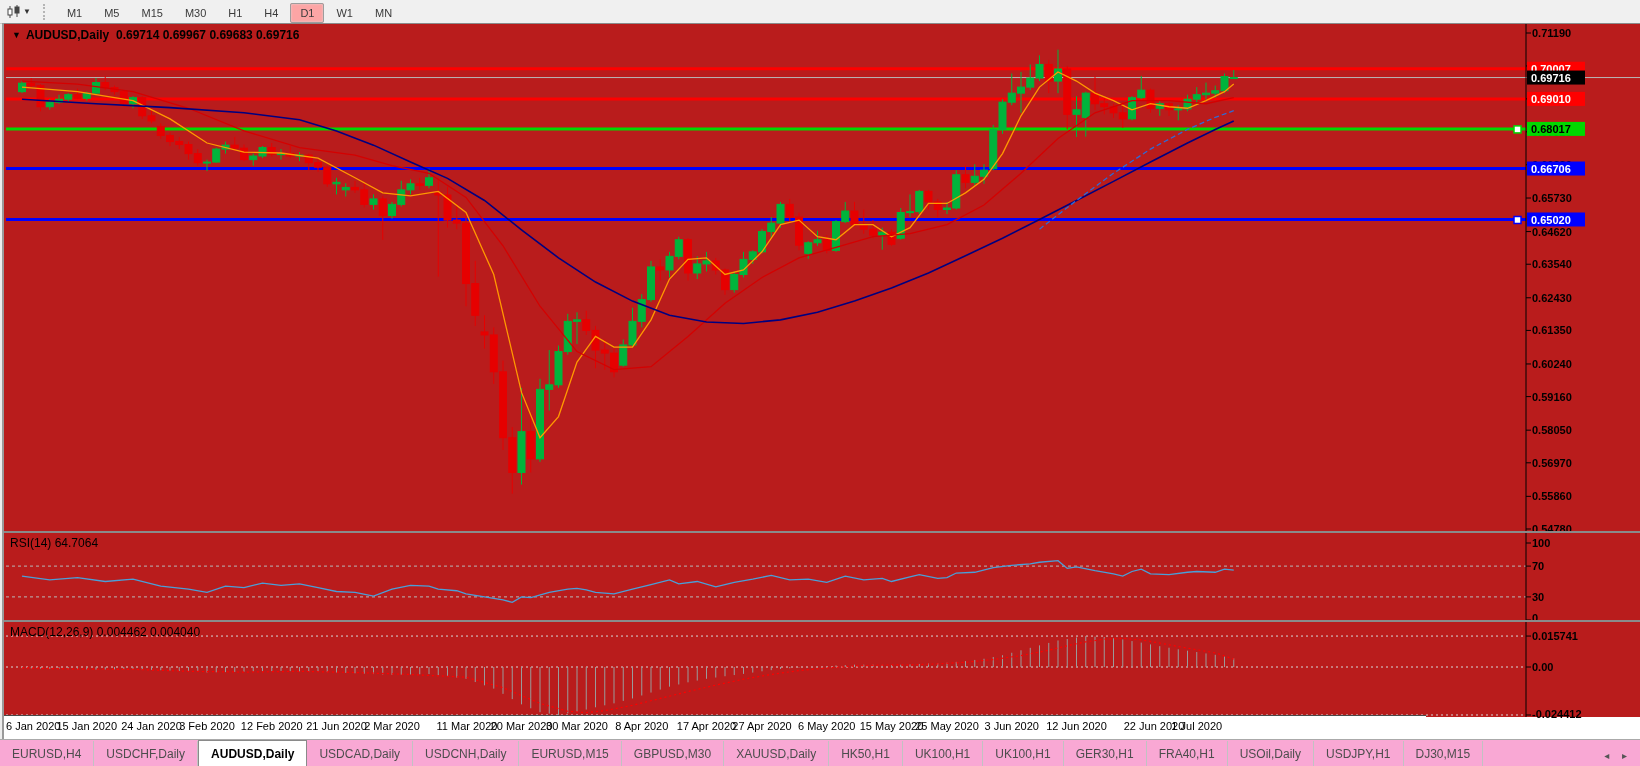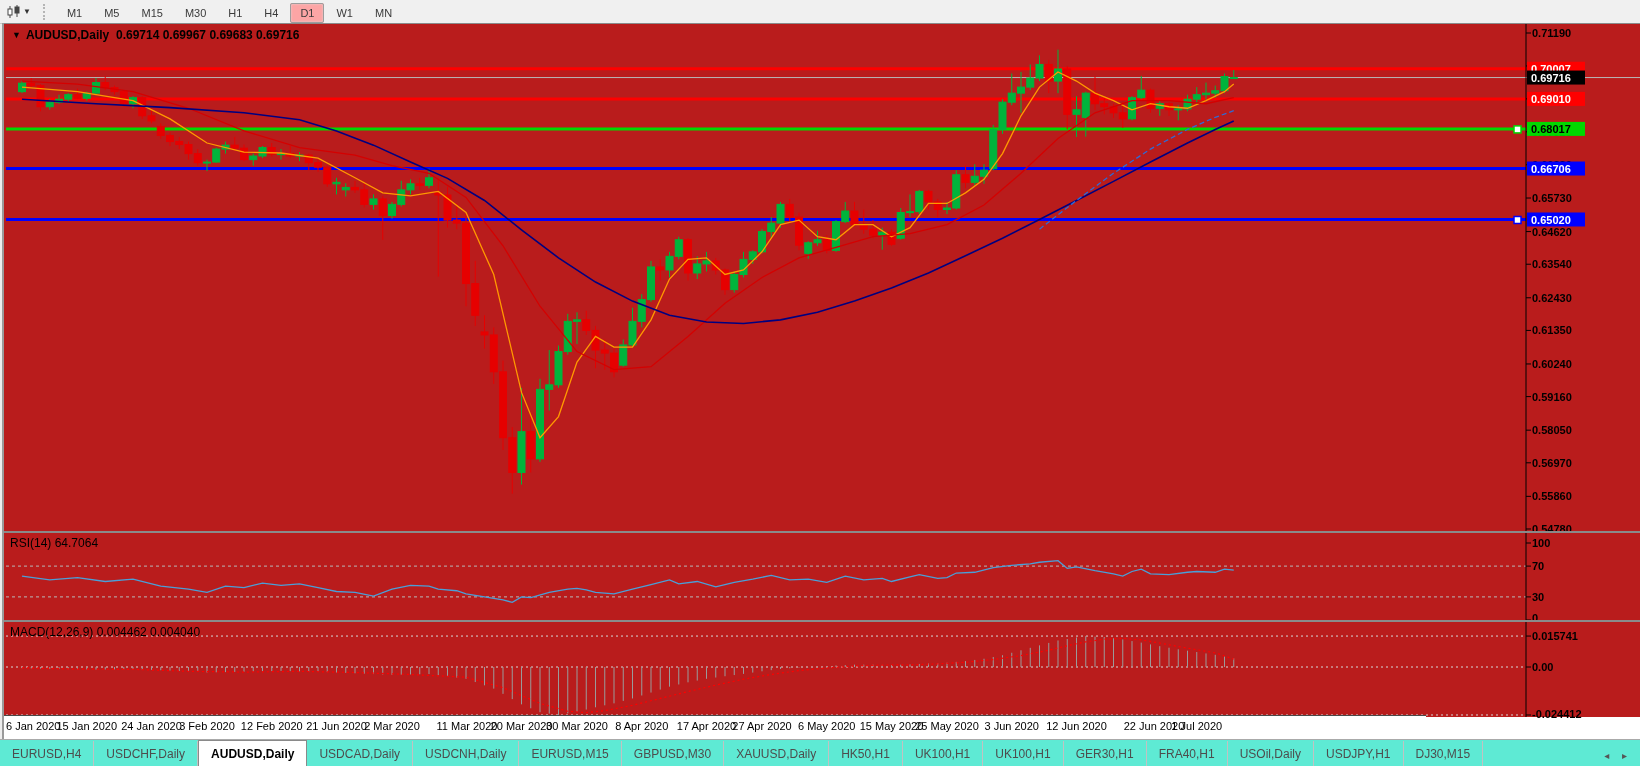--- a/index.html
+++ b/index.html
@@ -21,21 +21,21 @@
   #main-panel{top:0;height:508px;border-top:1px solid #8a8a8a}
   #rsi-panel{top:508px;height:89px;border-top:2px solid #8a8a8a}
   #macd-panel{top:597px;height:95px;border-top:2px solid #8a8a8a}
   #date-axis{top:692px;height:24px;border-top:1px solid #4a4a4a;position:absolute;left:0;width:1422px;background:#fff}
   .panel svg{position:absolute;left:0;top:0}
   #chart-title{position:absolute;left:8px;top:4px;font-size:12px;font-weight:700;color:#000;z-index:5}
   #chart-title .tri{font-size:9px;margin-right:5px;vertical-align:1px}
   .ind-label{position:absolute;left:6px;top:3px;font-size:12px;color:#000;z-index:5}
   .date-lbl{position:absolute;top:4px;font-size:11px;color:#000;white-space:nowrap}
   
-  #tabbar{position:absolute;left:0;top:739px;width:1640px;height:27px;background:#5eead4;
+  #tabbar{position:absolute;left:0;top:739px;width:1640px;height:27px;background:#f9a8d4;
           border-top:1px solid #aaa;display:flex;align-items:flex-end}
   .tab{font-size:12px;color:#4d4d4d;padding:5px 12px 5px 12px;border-right:1px solid #c2c2c2;
        cursor:pointer;white-space:nowrap;height:16px;line-height:16px}
   .tab.active{background:#fff;color:#000;font-weight:700;border:1px solid #8a8a8a;border-bottom:none;
               margin-top:0;box-shadow:0 -1px 0 #fff inset}
   #tab-nav{position:absolute;right:8px;bottom:6px;font-size:10px;color:#555;letter-spacing:5px}
 </style>
 </head>
 <body>
 

